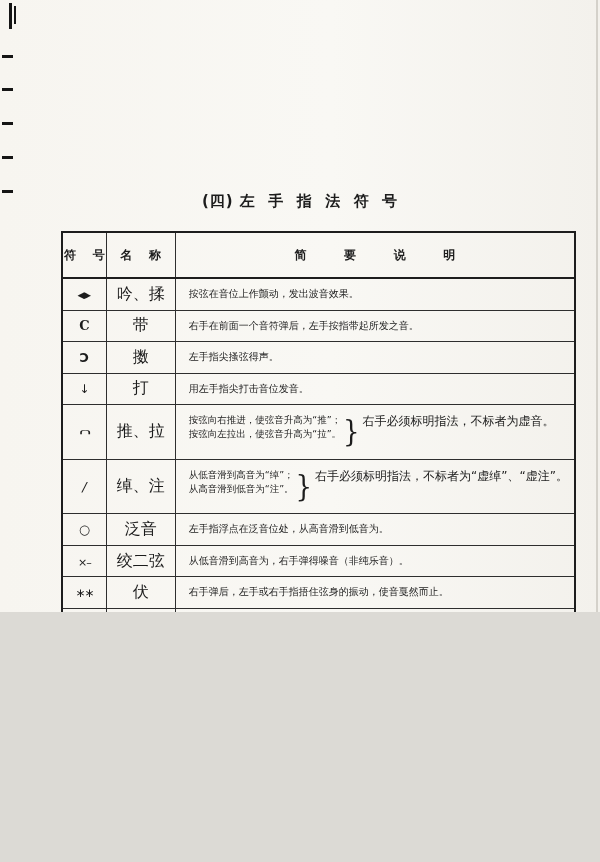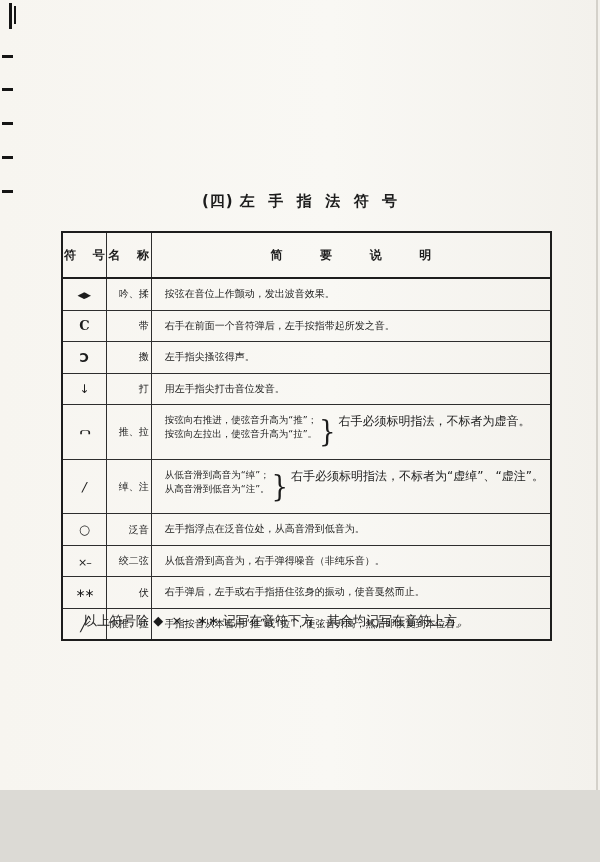--- a/index.html
+++ b/index.html
@@ -1,34 +1,34 @@
 <!DOCTYPE html>
 <html><head>
 <meta charset="utf-8">
 <style>
   html,body{margin:0;padding:0;background:#dcdad5;}
   .page{
-    position:relative;width:600px;height:790px;margin:0 auto;
+    position:relative;width:600px;height:612px;margin:0 auto;
     background:linear-gradient(90deg,#f7f5f0 0%,#f9f8f4 55%,#f3f1ec 100%);
     font-family:"DejaVu Sans",sans-serif;color:#1c1c1c;overflow:hidden;
   }
   .edge-line{position:absolute;right:2px;top:0;width:2px;height:100%;background:#d4d1ca;}
   .mark{position:absolute;background:#151515;}
   .page-title{
     position:absolute;top:192px;left:0;width:100%;text-align:center;
     font-size:15px;font-weight:bold;white-space:pre;letter-spacing:1px;
   }
   .tbl-wrap{position:absolute;left:61px;top:231px;width:479px;}
   table.notation{border-collapse:collapse;width:100%;padding-left:48px;}
   table.notation{border:2px solid #1d1d1d;}
   table.notation td,table.notation th{border:1px solid #2e2e2e;}
   th{height:42px;font-size:12px;font-weight:bold;white-space:pre;text-align:center;}
   tr.hdr{border-bottom:2px solid #1d1d1d;}
   td.sym{width:58px;text-align:center;font-size:13px;}
-  td.name{width:52px;text-align:right;font-size:10px;white-space:nowrap;padding:0 2px;}
+  td.name{width:52px;text-align:center;font-size:16px;white-space:nowrap;padding:0 2px;}
   td.desc{font-size:10px;line-height:1.45;padding:8px 6px 8px 13px;}
   .symtext{display:inline-block;}
   tbody tr:nth-child(1) .symtext{transform:scale(1.6,0.8);font-size:11px;}
   tbody tr:nth-child(2) .symtext{font-family:"DejaVu Serif",serif;font-weight:bold;}
   tbody tr:nth-child(3) .symtext{font-weight:bold;}
   tbody tr:nth-child(4) .symtext{font-size:12px;}
   tbody tr:nth-child(5) .symtext{transform:scale(1.5,0.55);}
   tbody tr:nth-child(6) .symtext{font-style:italic;}
   tbody tr:nth-child(8) .symtext{font-size:11px;letter-spacing:-1px;}
   tbody tr:nth-child(9) .symtext{font-size:12px;letter-spacing:-1px;}

